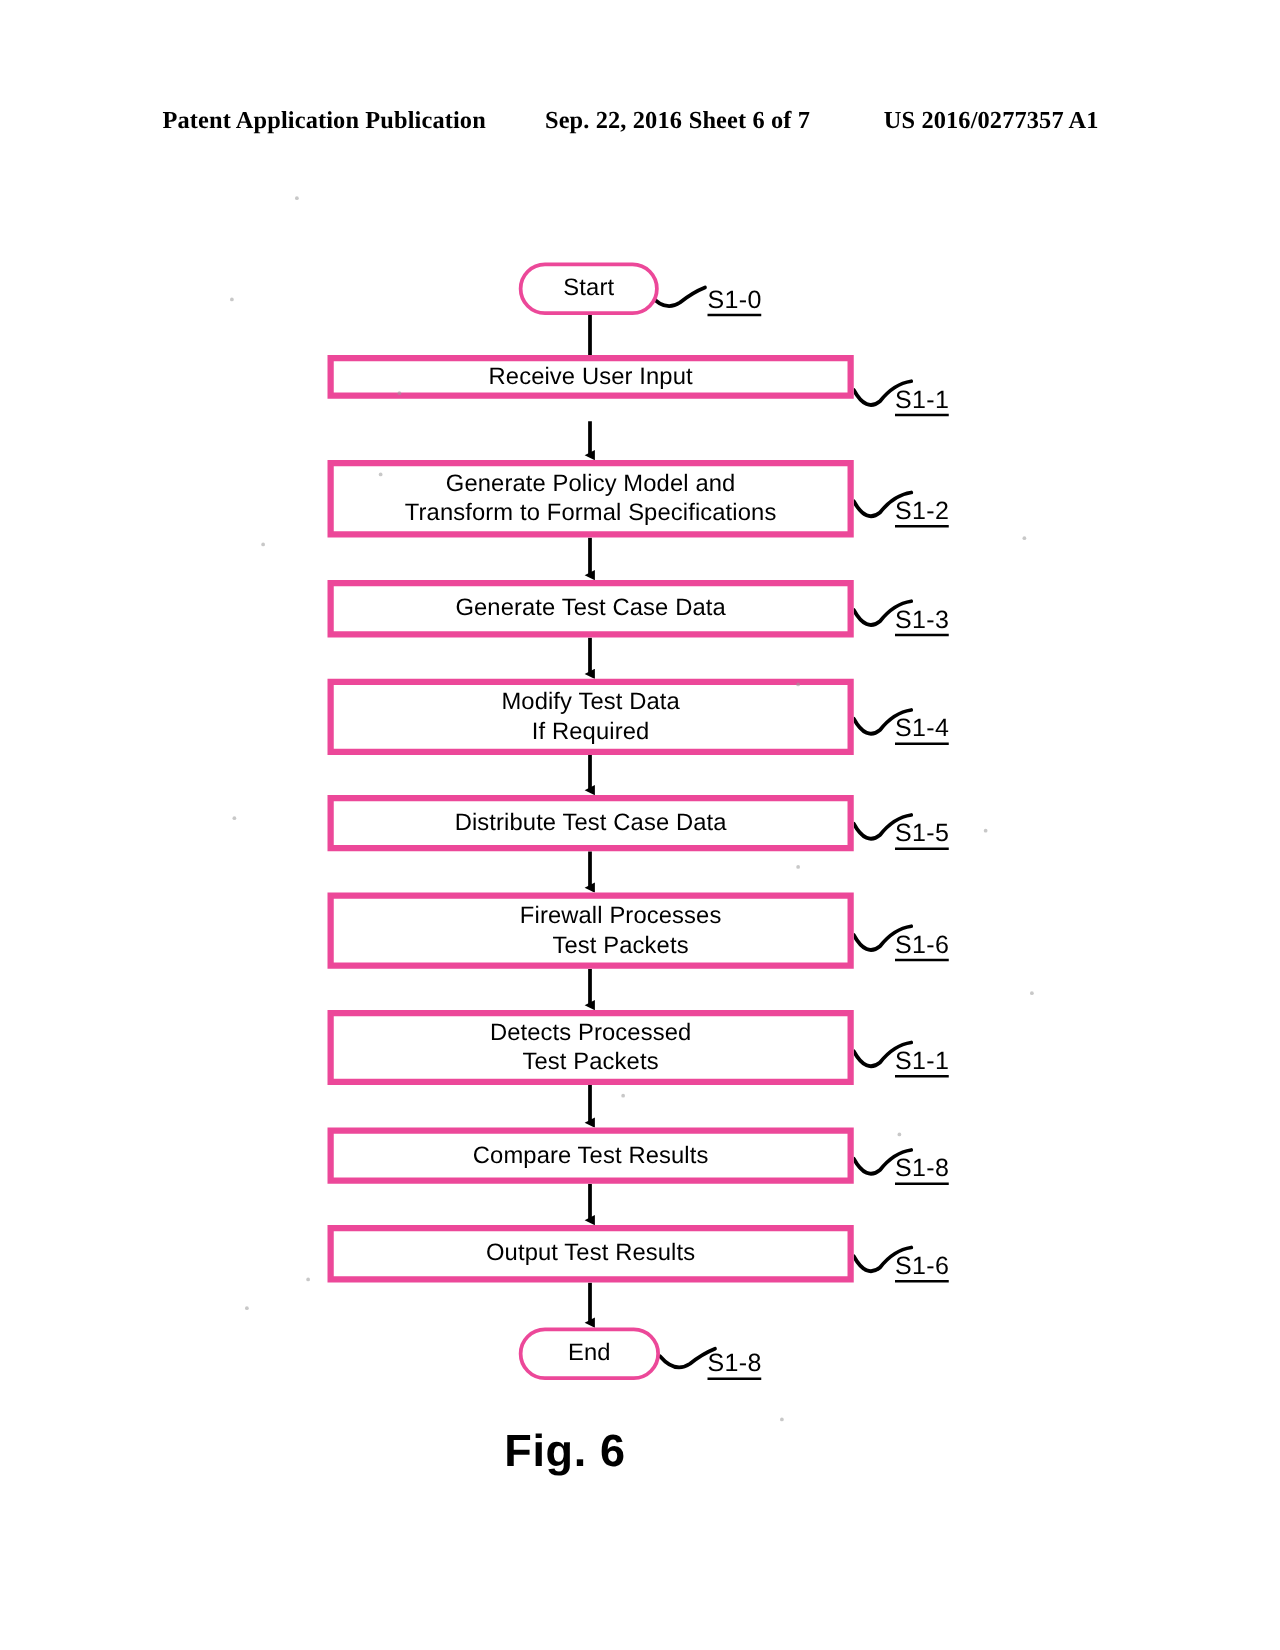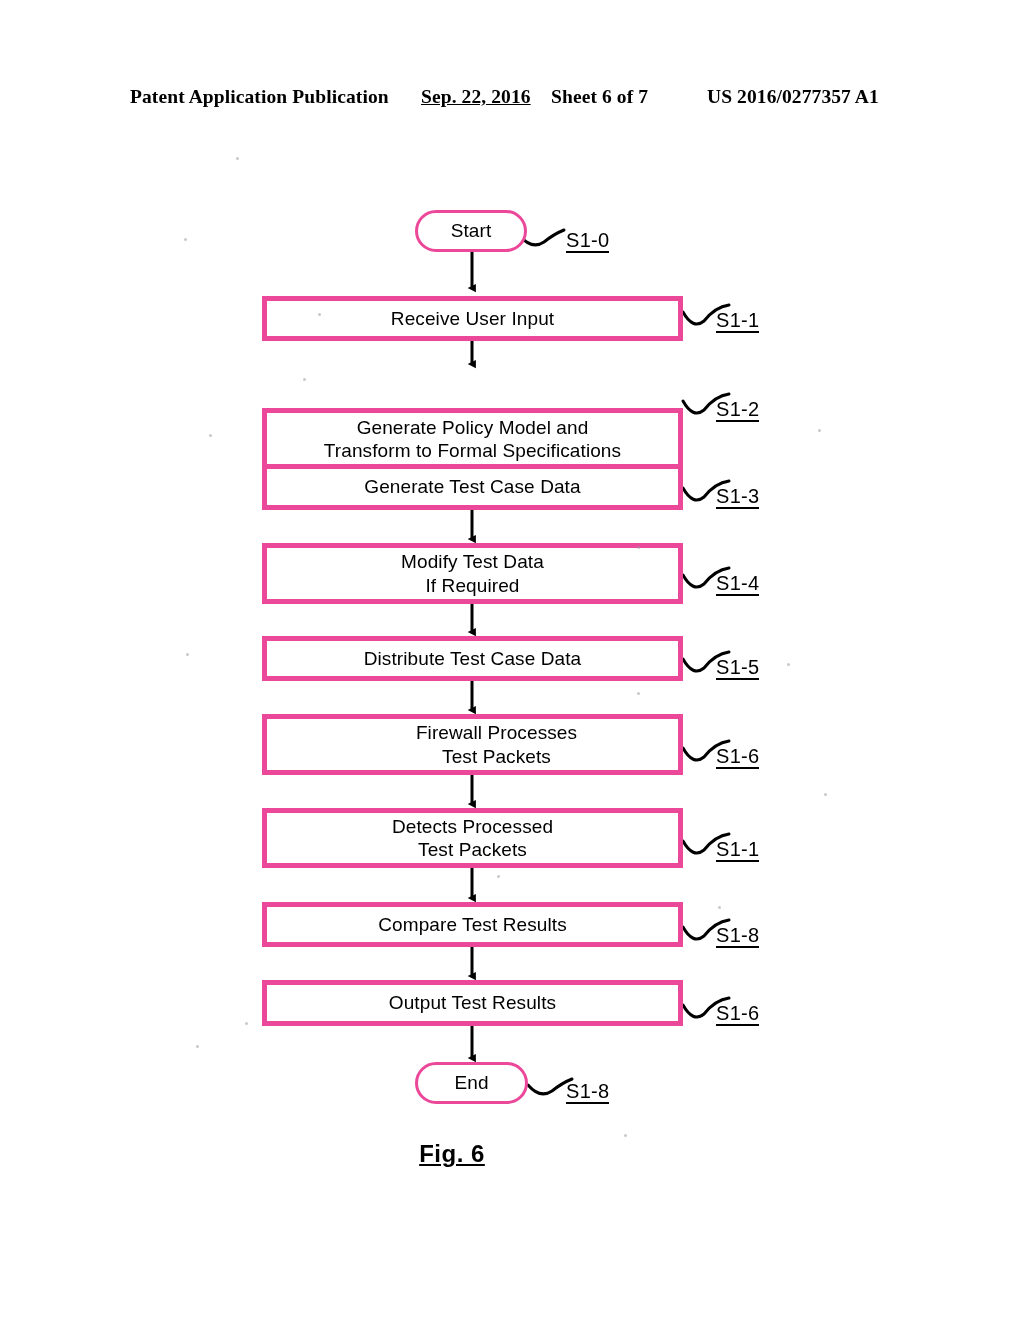--- a/index.html
+++ b/index.html
@@ -29,24 +29,23 @@
     letter-spacing: 0.1px;
   }
   .hdr-pub {
     position: absolute;
     left: 130px;
     top: 0;
     white-space: nowrap;
   }
   .hdr-date {
     position: absolute;
-    left: 421px;
-    top: 0;
-    white-space: nowrap;
-    text-decoration: underline;
+    left: 436px;
+    top: 0;
+    white-space: nowrap;
   }
   .hdr-sheet {
     position: absolute;
     left: 551px;
     top: 0;
     white-space: nowrap;
   }
   .hdr-patno {
     position: absolute;
     left: 707px;
@@ -99,24 +98,23 @@
     line-height: 1;
   }
 
   
   .fig-caption {
     position: absolute;
     left: 0;
     top: 1140px;
     width: 904px;
     text-align: center;
-    font-size: 24px;
+    font-size: 36px;
     font-weight: bold;
     letter-spacing: 0.5px;
-    text-decoration: underline;
   }
 
   
   .speck {
     position: absolute;
     background: #9a9a9a;
     width: 3px;
     height: 3px;
     border-radius: 50%;
     opacity: 0.55;
@@ -174,25 +172,25 @@
     <path d="M 683 927 q 10 18 21 9 q 11 -14 25 -16"></path>
     <path d="M 683 1005 q 10 18 21 9 q 11 -14 25 -16"></path>
     <path d="M 528 1085 q 12 14 24 6 q 10 -8 20 -12"></path>
   </g>
 </svg>
 
 <div class="node terminal" style="left:415px; top:210px; width:112px; height:42px;">
   <span class="node-label">Start</span>
 </div>
 
-<div class="node" style="left:262px; top:296px; width:421px; height:45px;">
+<div class="node" style="left:262px; top:284px; width:421px; height:35px;">
   <span class="node-label">Receive User Input</span>
 </div>
 
-<div class="node" style="left:262px; top:368px; width:421px; height:62px;margin-top:40px;">
+<div class="node" style="left:262px; top:368px; width:421px; height:62px;">
   <span class="node-label">Generate Policy Model and
 Transform to Formal Specifications</span>
 </div>
 
 <div class="node" style="left:262px; top:464px; width:421px; height:46px;">
   <span class="node-label">Generate Test Case Data</span>
 </div>
 
 <div class="node" style="left:262px; top:543px; width:421px; height:61px;align-items:center;">
   <span class="node-label">Modify Test Data

